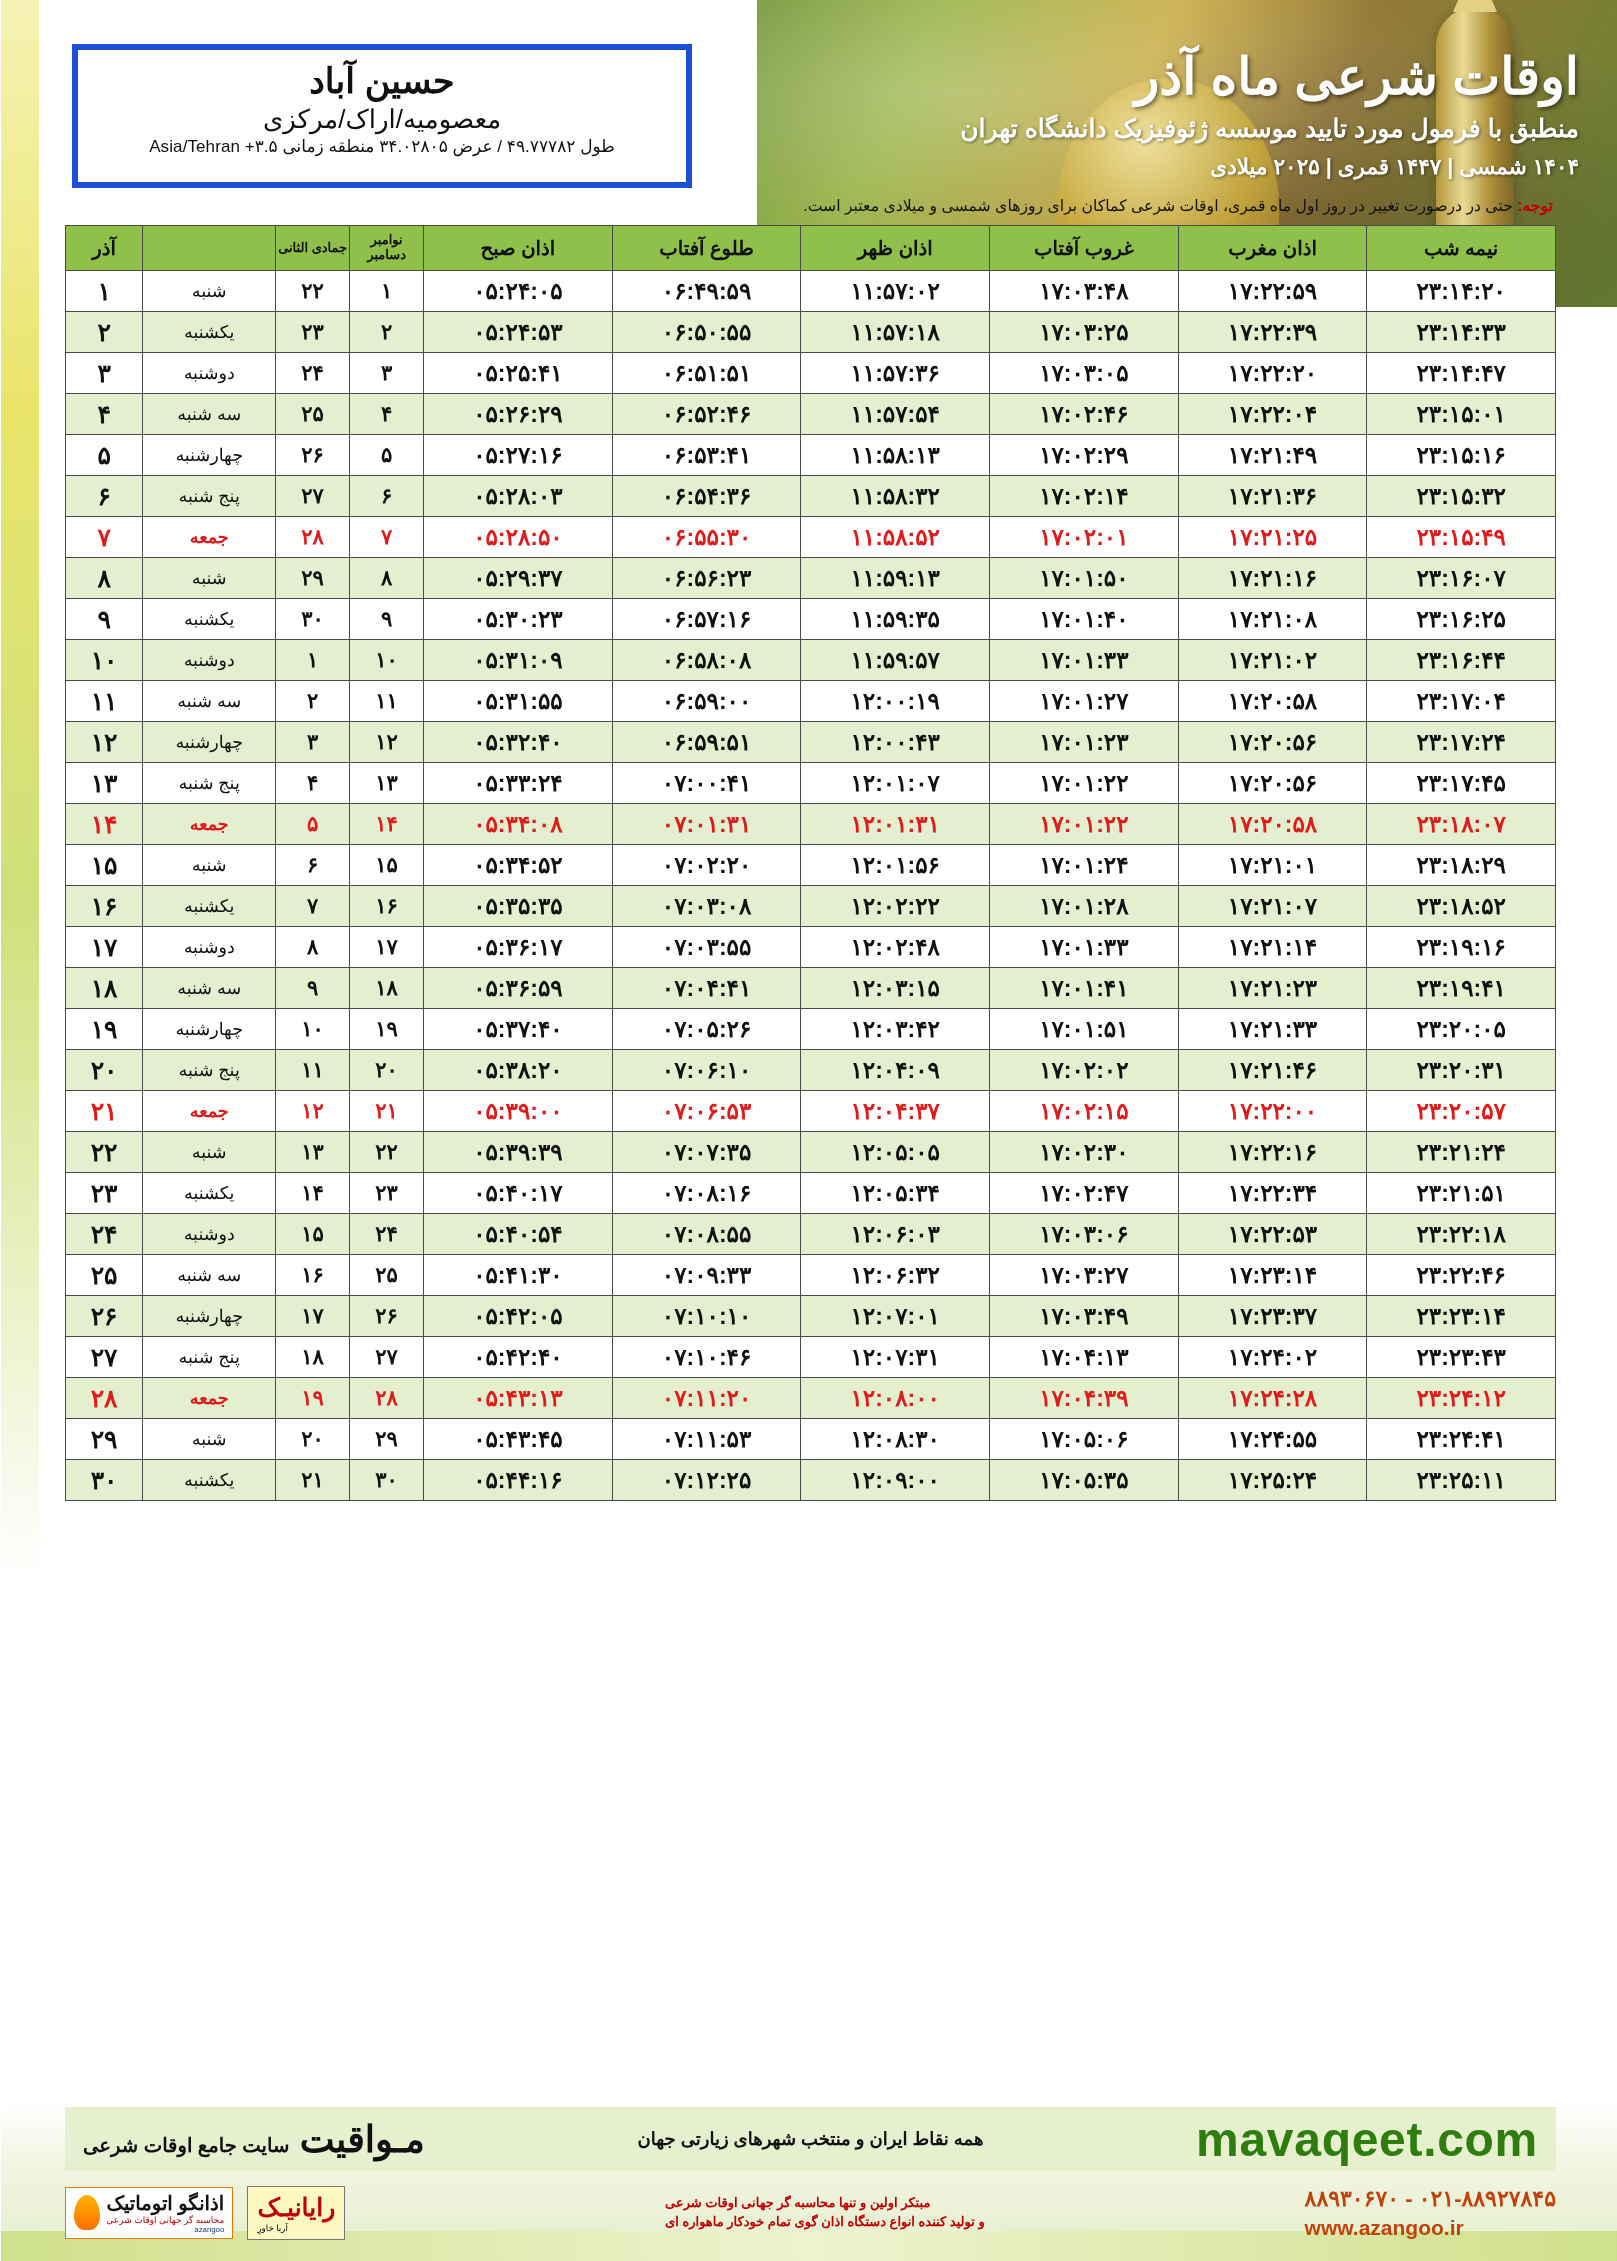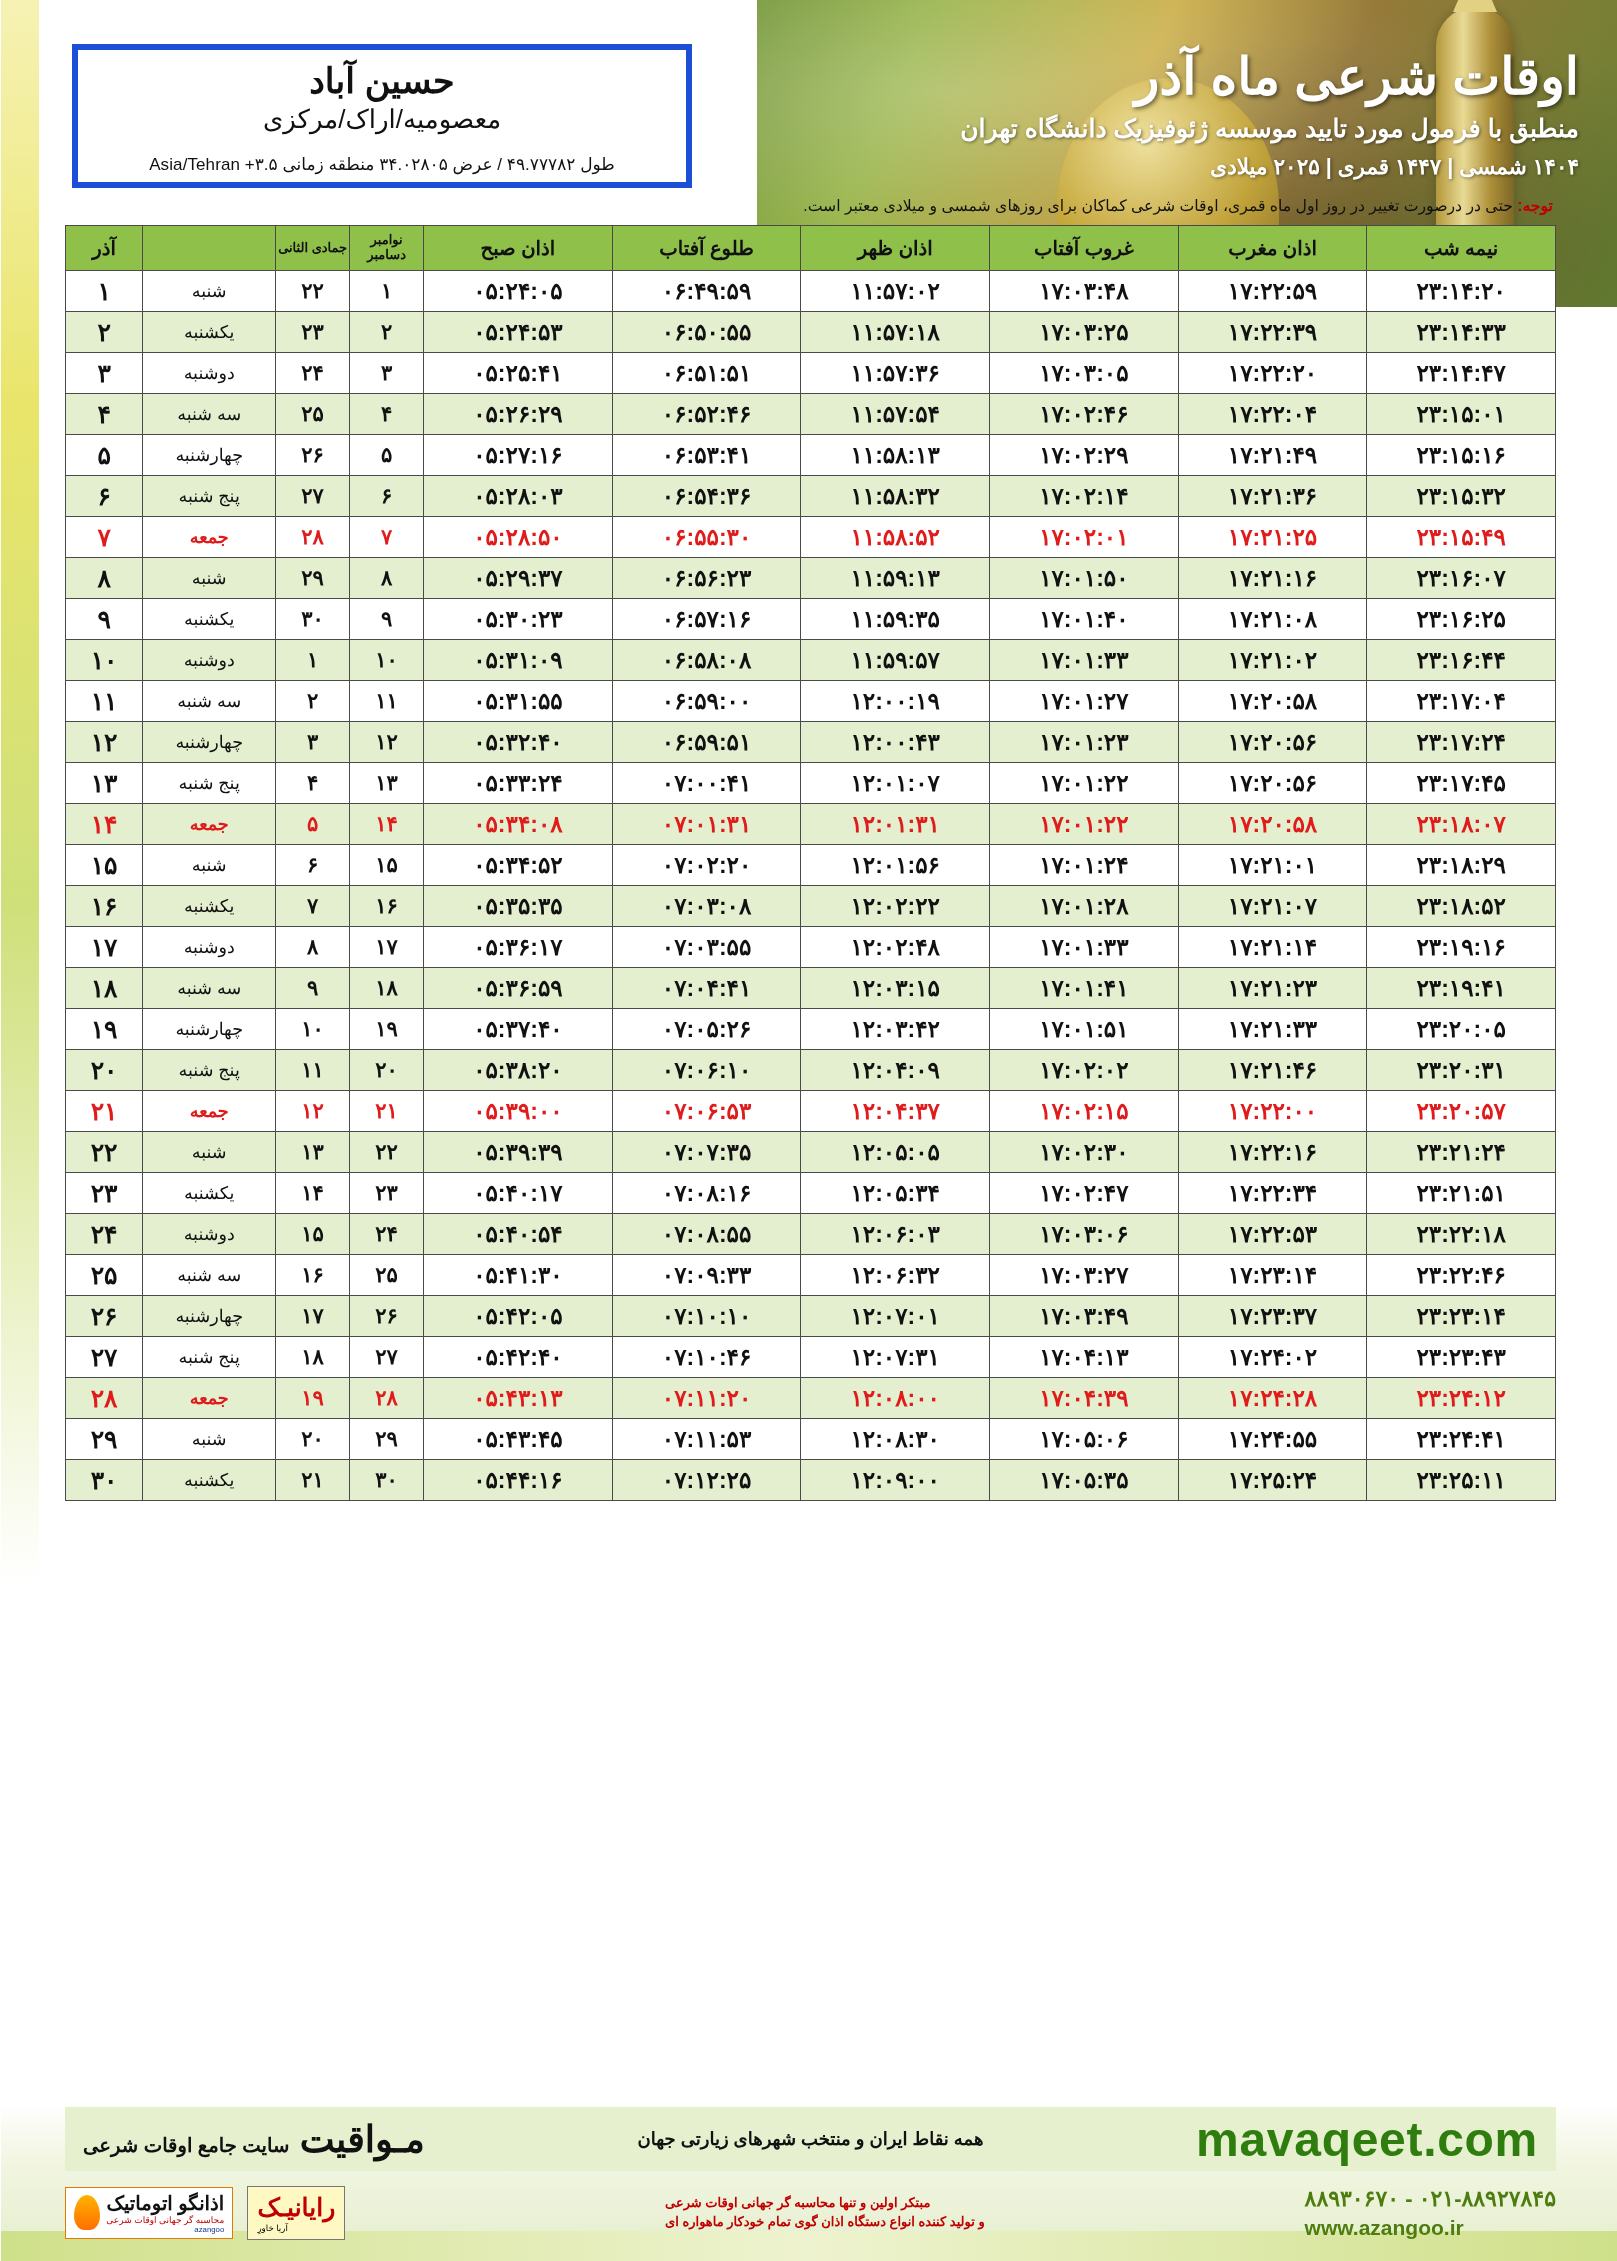--- a/index.html
+++ b/index.html
@@ -73,21 +73,21 @@
     text-shadow:1.3px 1.3px 3.3px rgba(0,0,0,.45);
   }
   
   .city-box{
     position:absolute; left:72px; top:44px; width:620px; height:144px;
     border:6px solid #1d4ed8; background:rgba(255,255,255,.92);
     text-align:center; padding-top:11.7px;
   }
   .city-name{ font-size:35px; font-weight:bold; color:#111; line-height:1.1; }
   .city-sub{ font-size:26px; color:#111; margin-top:3.9px; }
-  .city-coords{ font-size:17px; color:#111; margin-top:19px; letter-spacing:0.1px; }
+  .city-coords{ font-size:17px; color:#111; margin-top:1px; letter-spacing:0.1px; }
   
   .note{
     position:absolute; left:72px; top:196px; width:1481px;
     text-align:right; font-size:15.7px; color:#111;
   }
   .note b{ color:#c00000; }
   
   .table-wrap{
     position:absolute; left:65px; top:225px; width:1491px;
   }
@@ -119,21 +119,21 @@
     padding:0 18px;
   }
   .brand-domain{ font-size:48px; color:#2e7d0e; font-weight:bold; letter-spacing:0.7px; }
   .band-mid{ font-size:18px; color:#111; font-weight:bold; }
   .brand-fa{ font-size:37px; color:#111; font-weight:bold; }
   .brand-fa small{ font-size:19.6px; font-weight:bold; }
   .footer-bottom{
     position:absolute; left:65px; bottom:9px; width:1491px; height:78px;
     display:flex; align-items:center; justify-content:space-between;
   }
-  .phones{ text-align:left; color:#4d7c0f; font-size:22px; font-weight:bold; line-height:1.35; }
+  .phones{ text-align:left; color:#c2410c; font-size:22px; font-weight:bold; line-height:1.35; }
   .phones .site{ font-size:21px; }
   .footer-center{ text-align:left; color:#c00000; font-size:13px; font-weight:bold; line-height:1.45; }
   .logos{ display:flex; align-items:center; gap:14.4px; }
   .logo-box{
     border:1.3px solid #777; padding:5.2px 9px; background:#fef9c3; text-align:left;
     line-height:1.2;
   }
   .logo-rayaneh{ font-size:25px; color:#c00000; font-weight:bold; }
   .logo-azan{
     display:flex; align-items:center; gap:6.5px; border:1.3px solid #e07b00;

